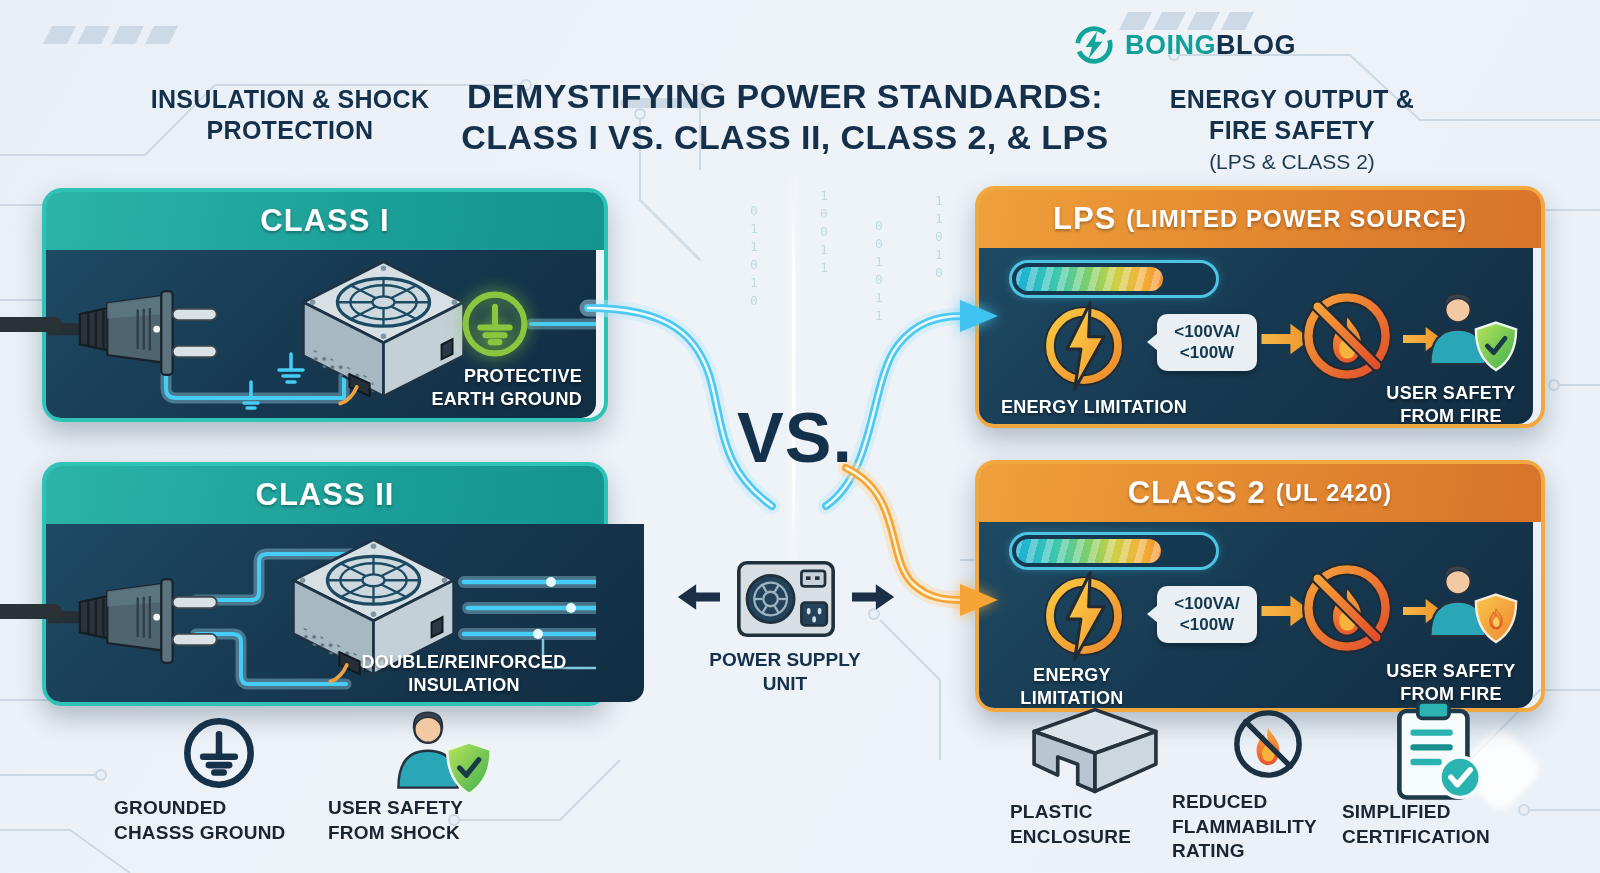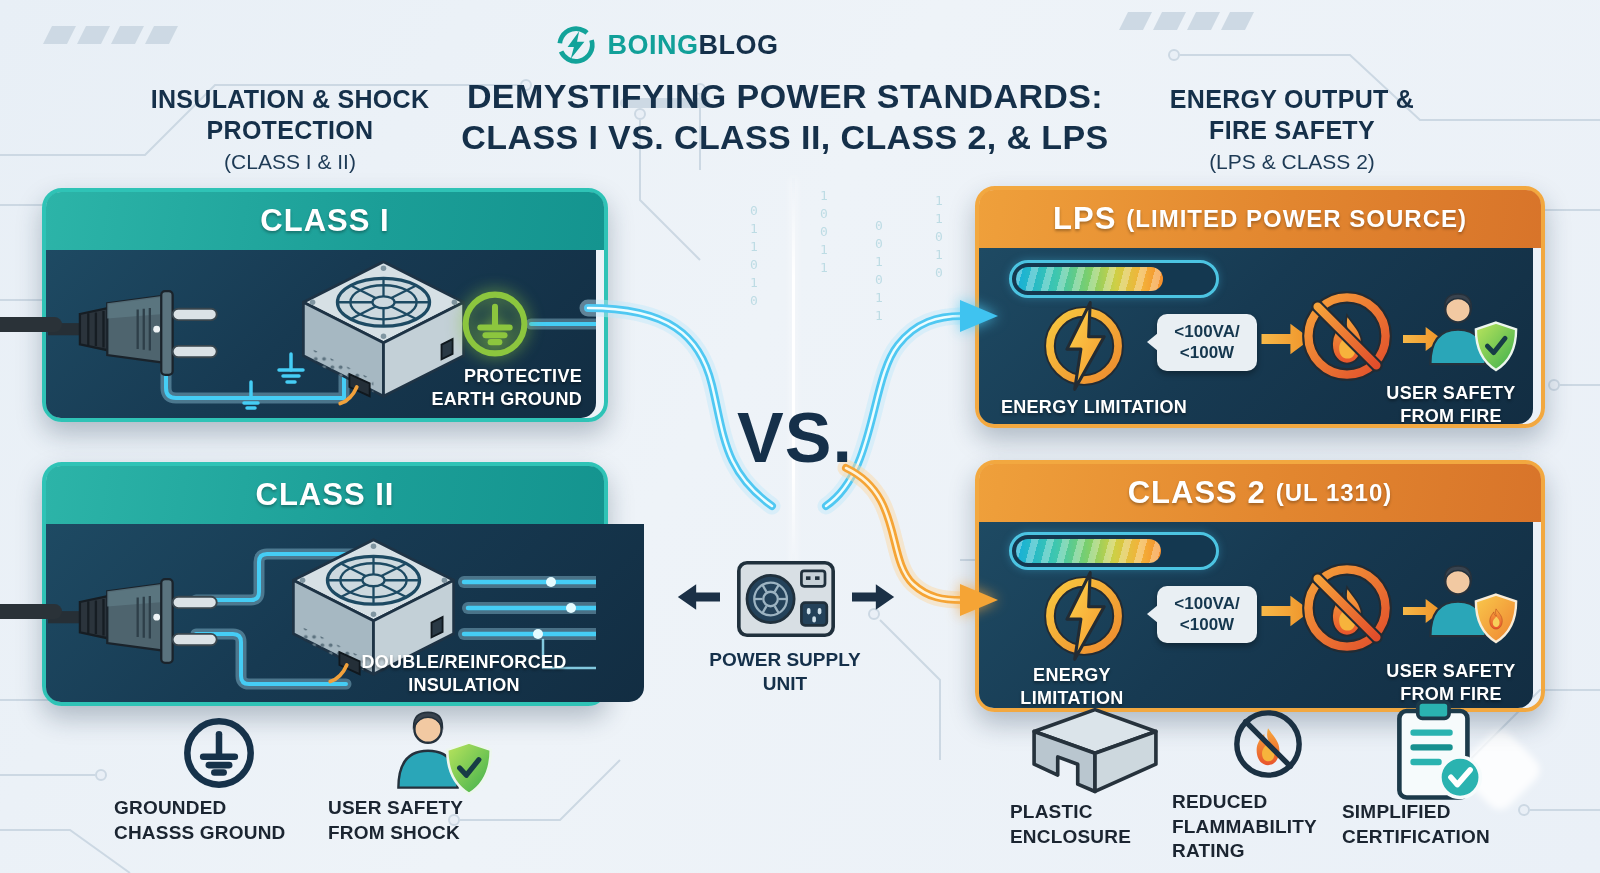--- a/index.html
+++ b/index.html
@@ -3,21 +3,21 @@
 <meta charset="utf-8">
 <style>
   html,body{margin:0;padding:0;background:#dfe7ef;}
   .canvas{position:relative;width:1600px;height:873px;background:linear-gradient(120deg,#e8eff6 0%,#eef3f8 45%,#eaf0f7 100%);
     overflow:hidden;font-family:"Liberation Sans",sans-serif;-webkit-font-smoothing:antialiased;}
   .abs{position:absolute;}
   svg{display:block;}
   .noptr{pointer-events:none;}
 
   
-  .logo-row{left:0;top:24px;width:1296px;display:flex;justify-content:center;align-items:center;gap:10px;z-index:4;padding-left:19px;}
+  .logo-row{left:0;top:24px;width:1296px;display:flex;justify-content:flex-end;align-items:center;gap:10px;z-index:4;}
   .logo-text{font-size:27px;font-weight:800;letter-spacing:.5px;}
   .logo-teal{color:#11a099;}
   .logo-navy{color:#15304a;}
   .title-block{left:430px;top:76px;width:710px;text-align:center;z-index:4;color:#15304a;}
   .title-line{font-size:34px;font-weight:800;letter-spacing:.4px;line-height:1.22;}
   .col-head{top:84px;width:460px;text-align:center;color:#15304a;z-index:4;}
   .col-head .h{font-size:25px;font-weight:800;line-height:1.25;letter-spacing:.3px;}
   .col-head .s{font-size:21px;font-weight:500;margin-top:3px;color:#1d3a55;}
 
   
@@ -320,21 +320,20 @@
   </div>
 
   <div class="abs title-block">
     <div class="title-line">DEMYSTIFYING POWER STANDARDS:</div>
     <div class="title-line">CLASS I VS. CLASS II, CLASS 2, &amp; LPS</div>
   </div>
 
   <div class="abs col-head" style="left:60px">
     <div class="h">INSULATION &amp; SHOCK</div>
     <div class="h">PROTECTION</div>
-    <div class="s">(CLASS I &amp; II)</div>
   </div>
   <div class="abs col-head" style="left:1062px">
     <div class="h">ENERGY OUTPUT &amp;</div>
     <div class="h">FIRE SAFETY</div>
     <div class="s">(LPS &amp; CLASS 2)</div>
   </div>
 
   <section class="card card-teal" style="left:42px;top:188px;width:558px">
     <div class="card-head head-teal">
       <span class="card-title">CLASS I</span>
@@ -446,21 +445,21 @@
       <div class="cap" style="left:392px;top:134px;width:160px;text-align:center">
         <div>USER SAFETY</div>
         <div>FROM FIRE</div>
       </div>
     </div>
   </section>
 
   <section class="card card-orange" style="left:975px;top:460px;width:562px">
     <div class="card-head head-orange">
       <span class="card-title">CLASS 2</span>
-      <span class="card-title-sub">(UL 1310)</span>
+      <span class="card-title-sub">(UL 2420)</span>
     </div>
     <div class="card-body" style="width:554px;height:186px">
       <div class="meter" style="left:30px;top:10px;width:196px;height:24px">
         <div class="meter-fill" style="width: 74%;"></div>
       </div>
       <svg class="abs" width="96" height="96" style="left:57px;top:46px">
           <use href="#sym-lightning" width="96" height="96"></use>
         </svg>
       <div class="cap" style="left:8px;top:142px;width:170px;text-align:center">
         <div>ENERGY</div>

